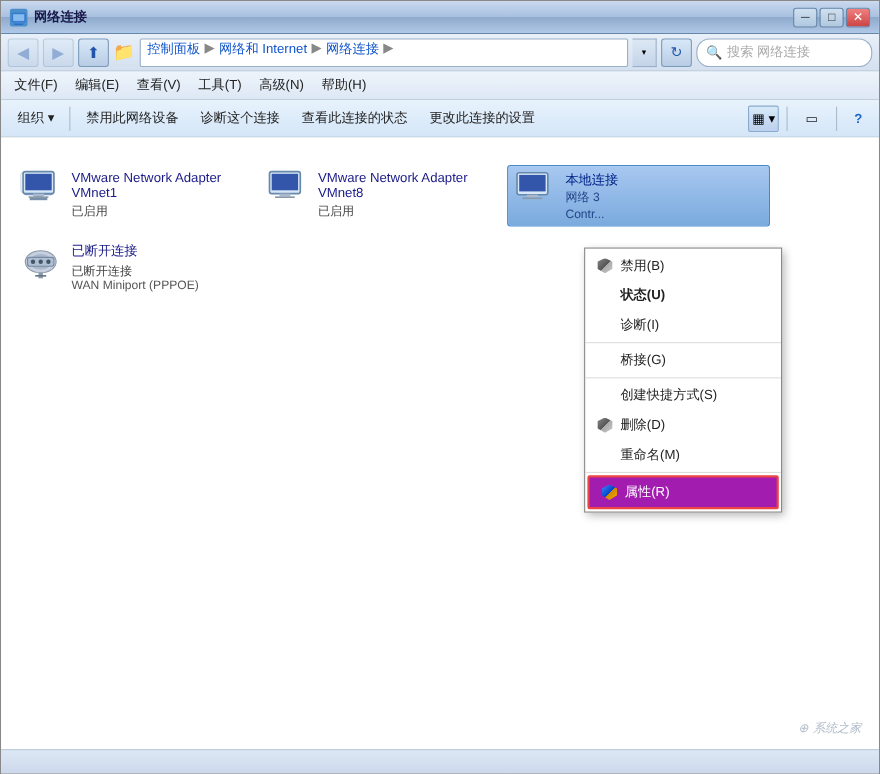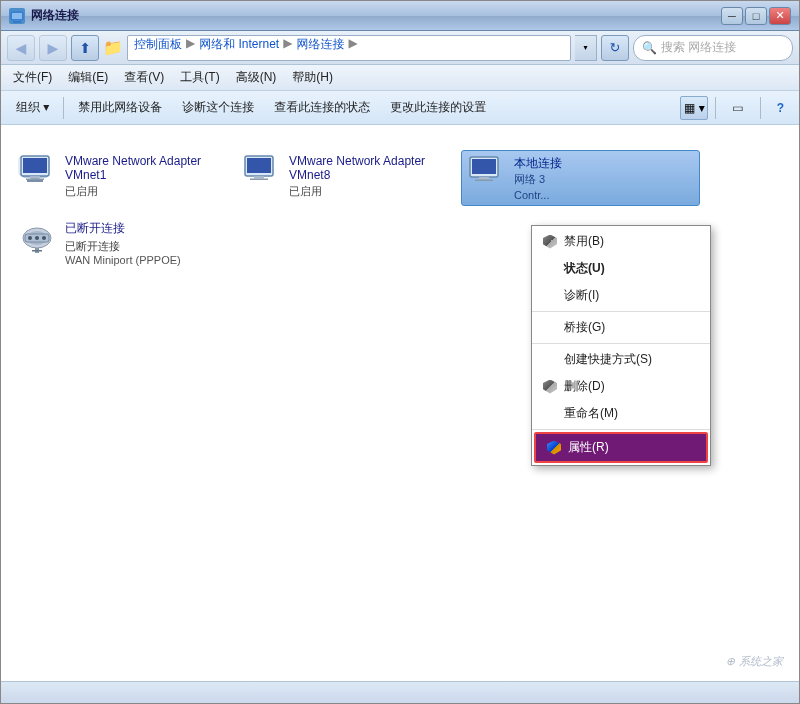--- a/index.html
+++ b/index.html
@@ -481,21 +481,21 @@
         </div>
         <span>删除(D)</span>
       </div>
 
       <div class="ctx-item">
         <div class="ctx-icon"></div>
         <span>重命名(M)</span>
       </div>
       <div class="ctx-sep"></div>
 
-      <div class="ctx-item highlighted" style="background:#701a75; color:white; border: 2px solid #ee4444; margin: 0 2px; border-radius:2px;">
+      <div class="ctx-item highlighted" style="background:#a21caf; color:white; border: 2px solid #ee4444; margin: 0 2px; border-radius:2px;">
         <div class="ctx-icon">
           <div class="shield-icon"></div>
         </div>
         <span>属性(R)</span>
       </div>
     </div>
 
     <div class="watermark">
       <span>⊕</span>
       <span>系统之家</span>

